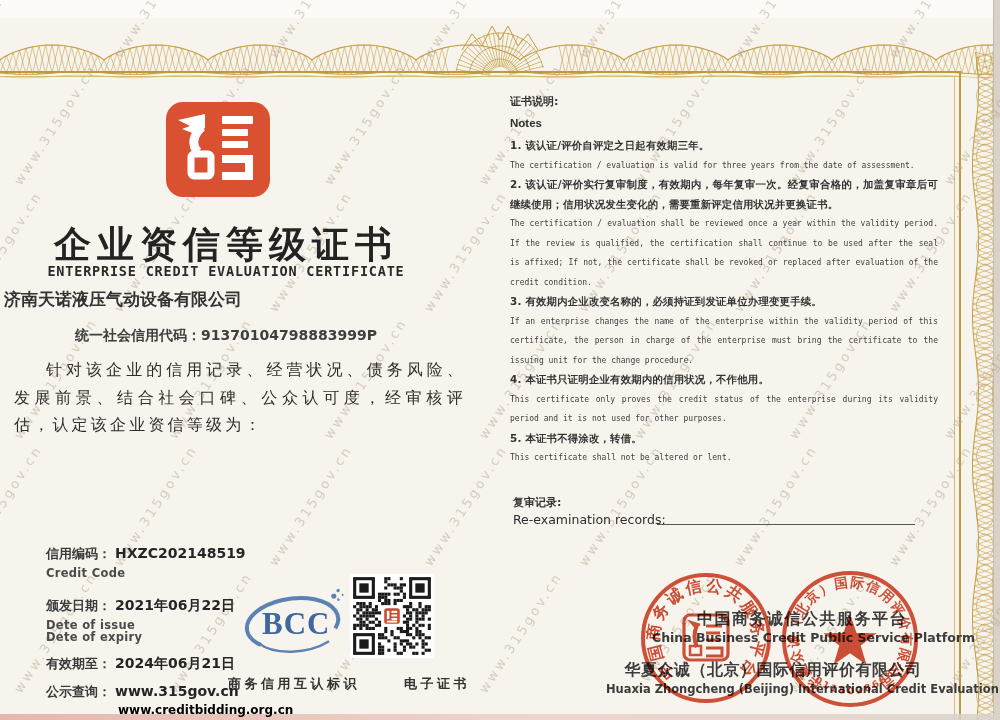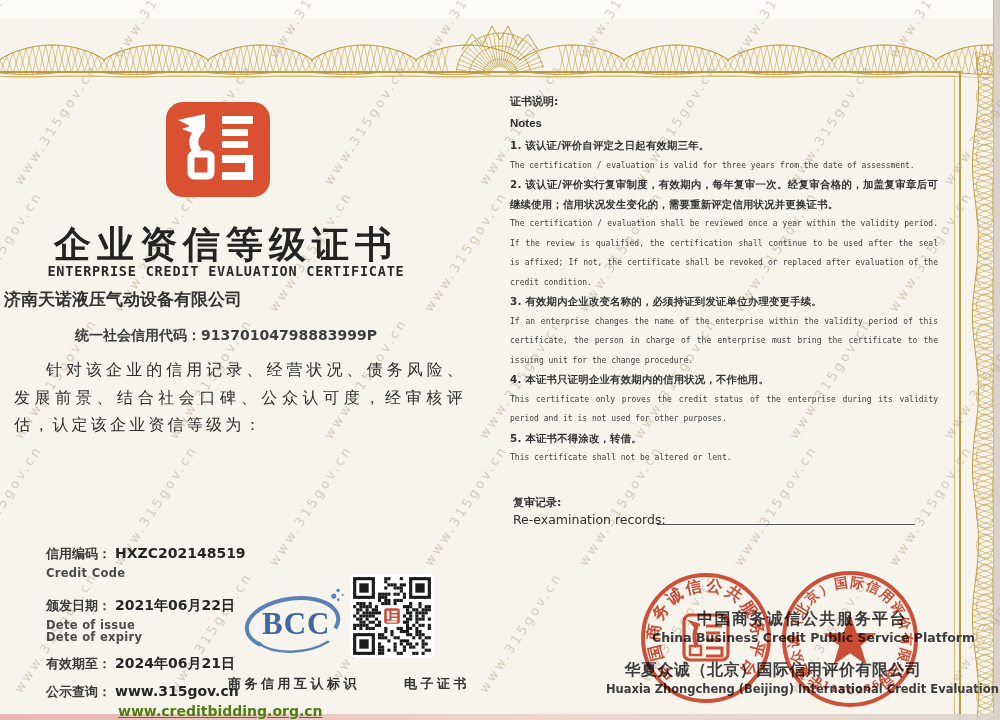--- a/index.html
+++ b/index.html
@@ -29,21 +29,21 @@
   .company{left:4px;top:288px;width:436px;font-size:17px;font-weight:bold;color:#333;}
   .uscc{left:8px;top:327px;width:436px;text-align:center;font-size:14px;font-weight:bold;color:#3e3e3e;}
   .paragraph{left:14px;top:356px;width:452px;font-size:16px;line-height:27.5px;letter-spacing:3.2px;
              color:#2e2e2e;text-indent:2em;text-align:justify;font-weight:500;}
   .grade{left:8px;top:424px;width:436px;text-align:center;font-family:"DejaVu Serif","Liberation Serif",serif;
          font-size:76px;font-weight:bold;letter-spacing:16px;color:#c8432c;}
   
   .irow{left:46px;font-size:13px;font-weight:bold;color:#3a3a3a;white-space:nowrap;}
   .irow .val{font-size:14px;font-weight:600;color:#252525;margin-left:4px;}
   .isub{left:46px;font-size:11.5px;font-weight:bold;color:#4a4a4a;letter-spacing:.3px;}
-  .url2{left:118px;top:703px;font-size:14px;font-weight:600;color:#4d7c0f;text-decoration:underline;}
+  .url2{left:118px;top:703px;font-size:12px;font-weight:600;color:#000000;}
   .marklbl{font-size:13px;font-weight:bold;color:#333;letter-spacing:3.5px;white-space:nowrap;}
   
   .notes{left:510px;top:92px;width:428px;}
   .nh-cn{font-size:11px;font-weight:bold;color:#333;line-height:19.5px;margin-bottom:2px;}
   .nh-en{font-size:11.5px;font-weight:bold;color:#2f2f2f;line-height:19.5px;margin-bottom:3px;
          font-family:"Liberation Sans","DejaVu Sans",sans-serif;}
   .ni-cn{font-size:10.4px;font-weight:600;color:#333;line-height:19.5px;letter-spacing:.2px;text-align:justify;}
   .ni-en{font-size:8px;color:#3d3d3d;line-height:19.5px;font-family:"DejaVu Sans Mono","Liberation Mono",monospace;
          text-align:justify;}
   .review-cn{left:513px;top:495px;font-size:11px;font-weight:bold;color:#333;}

